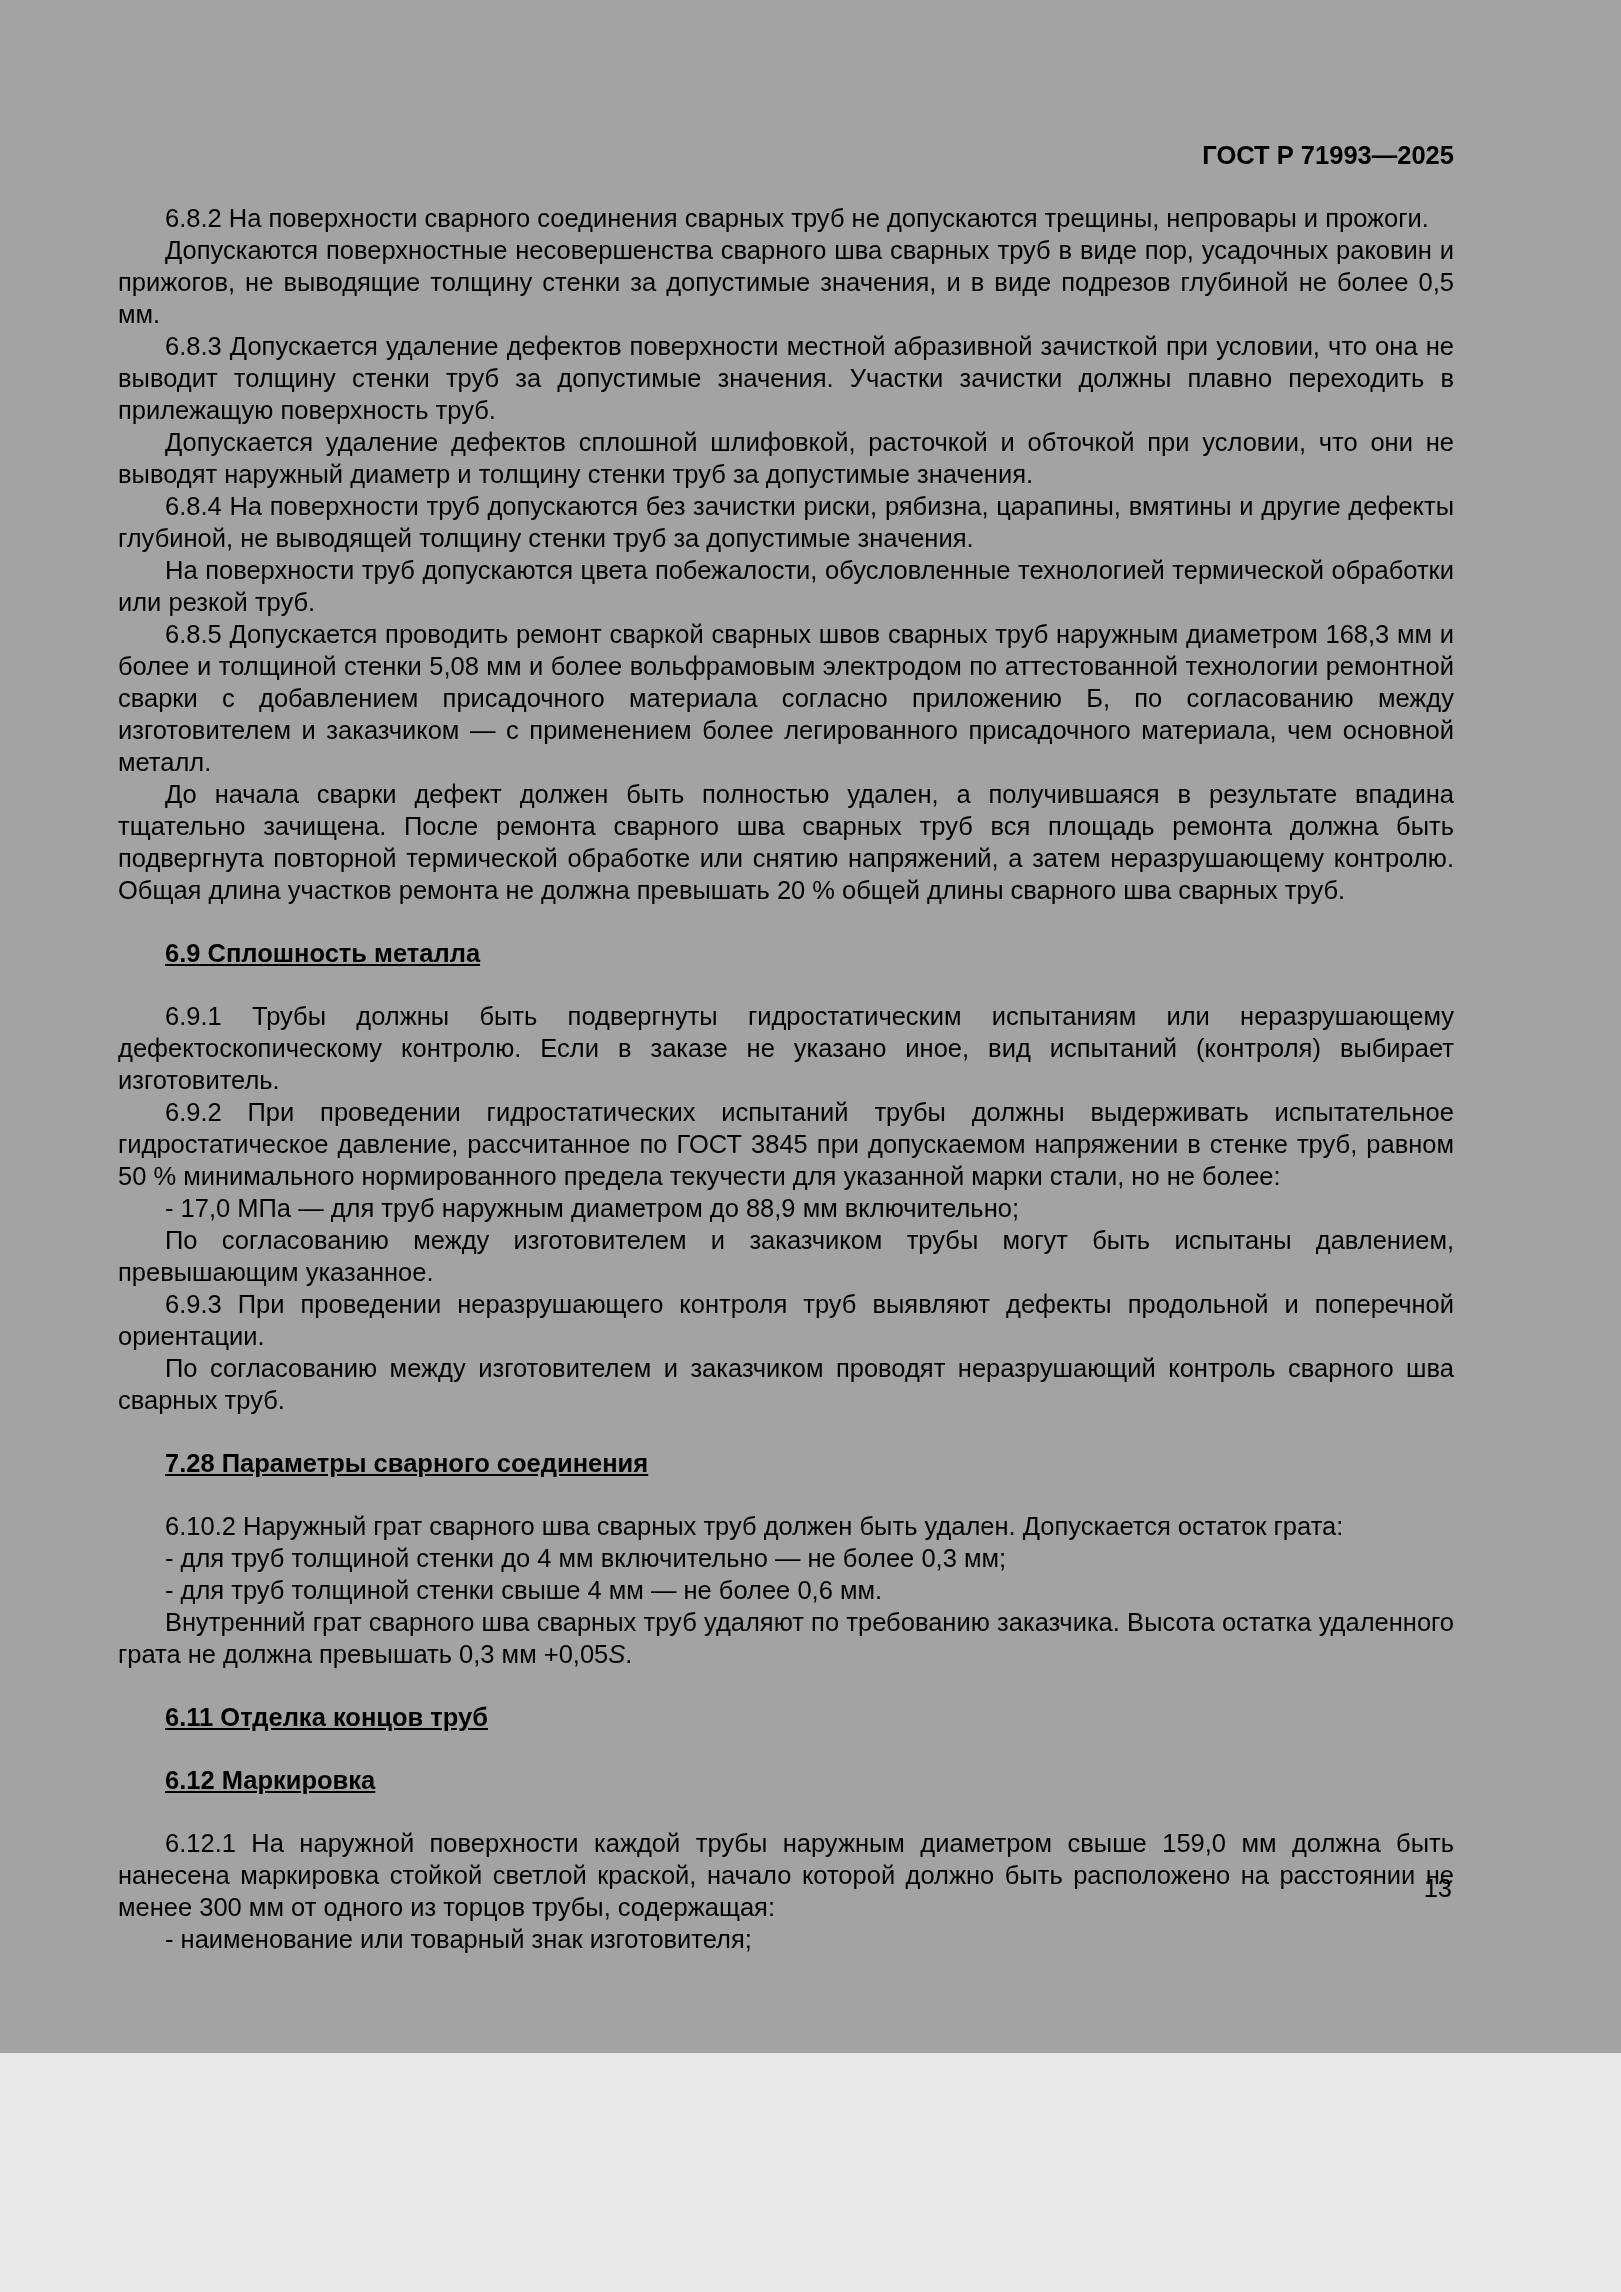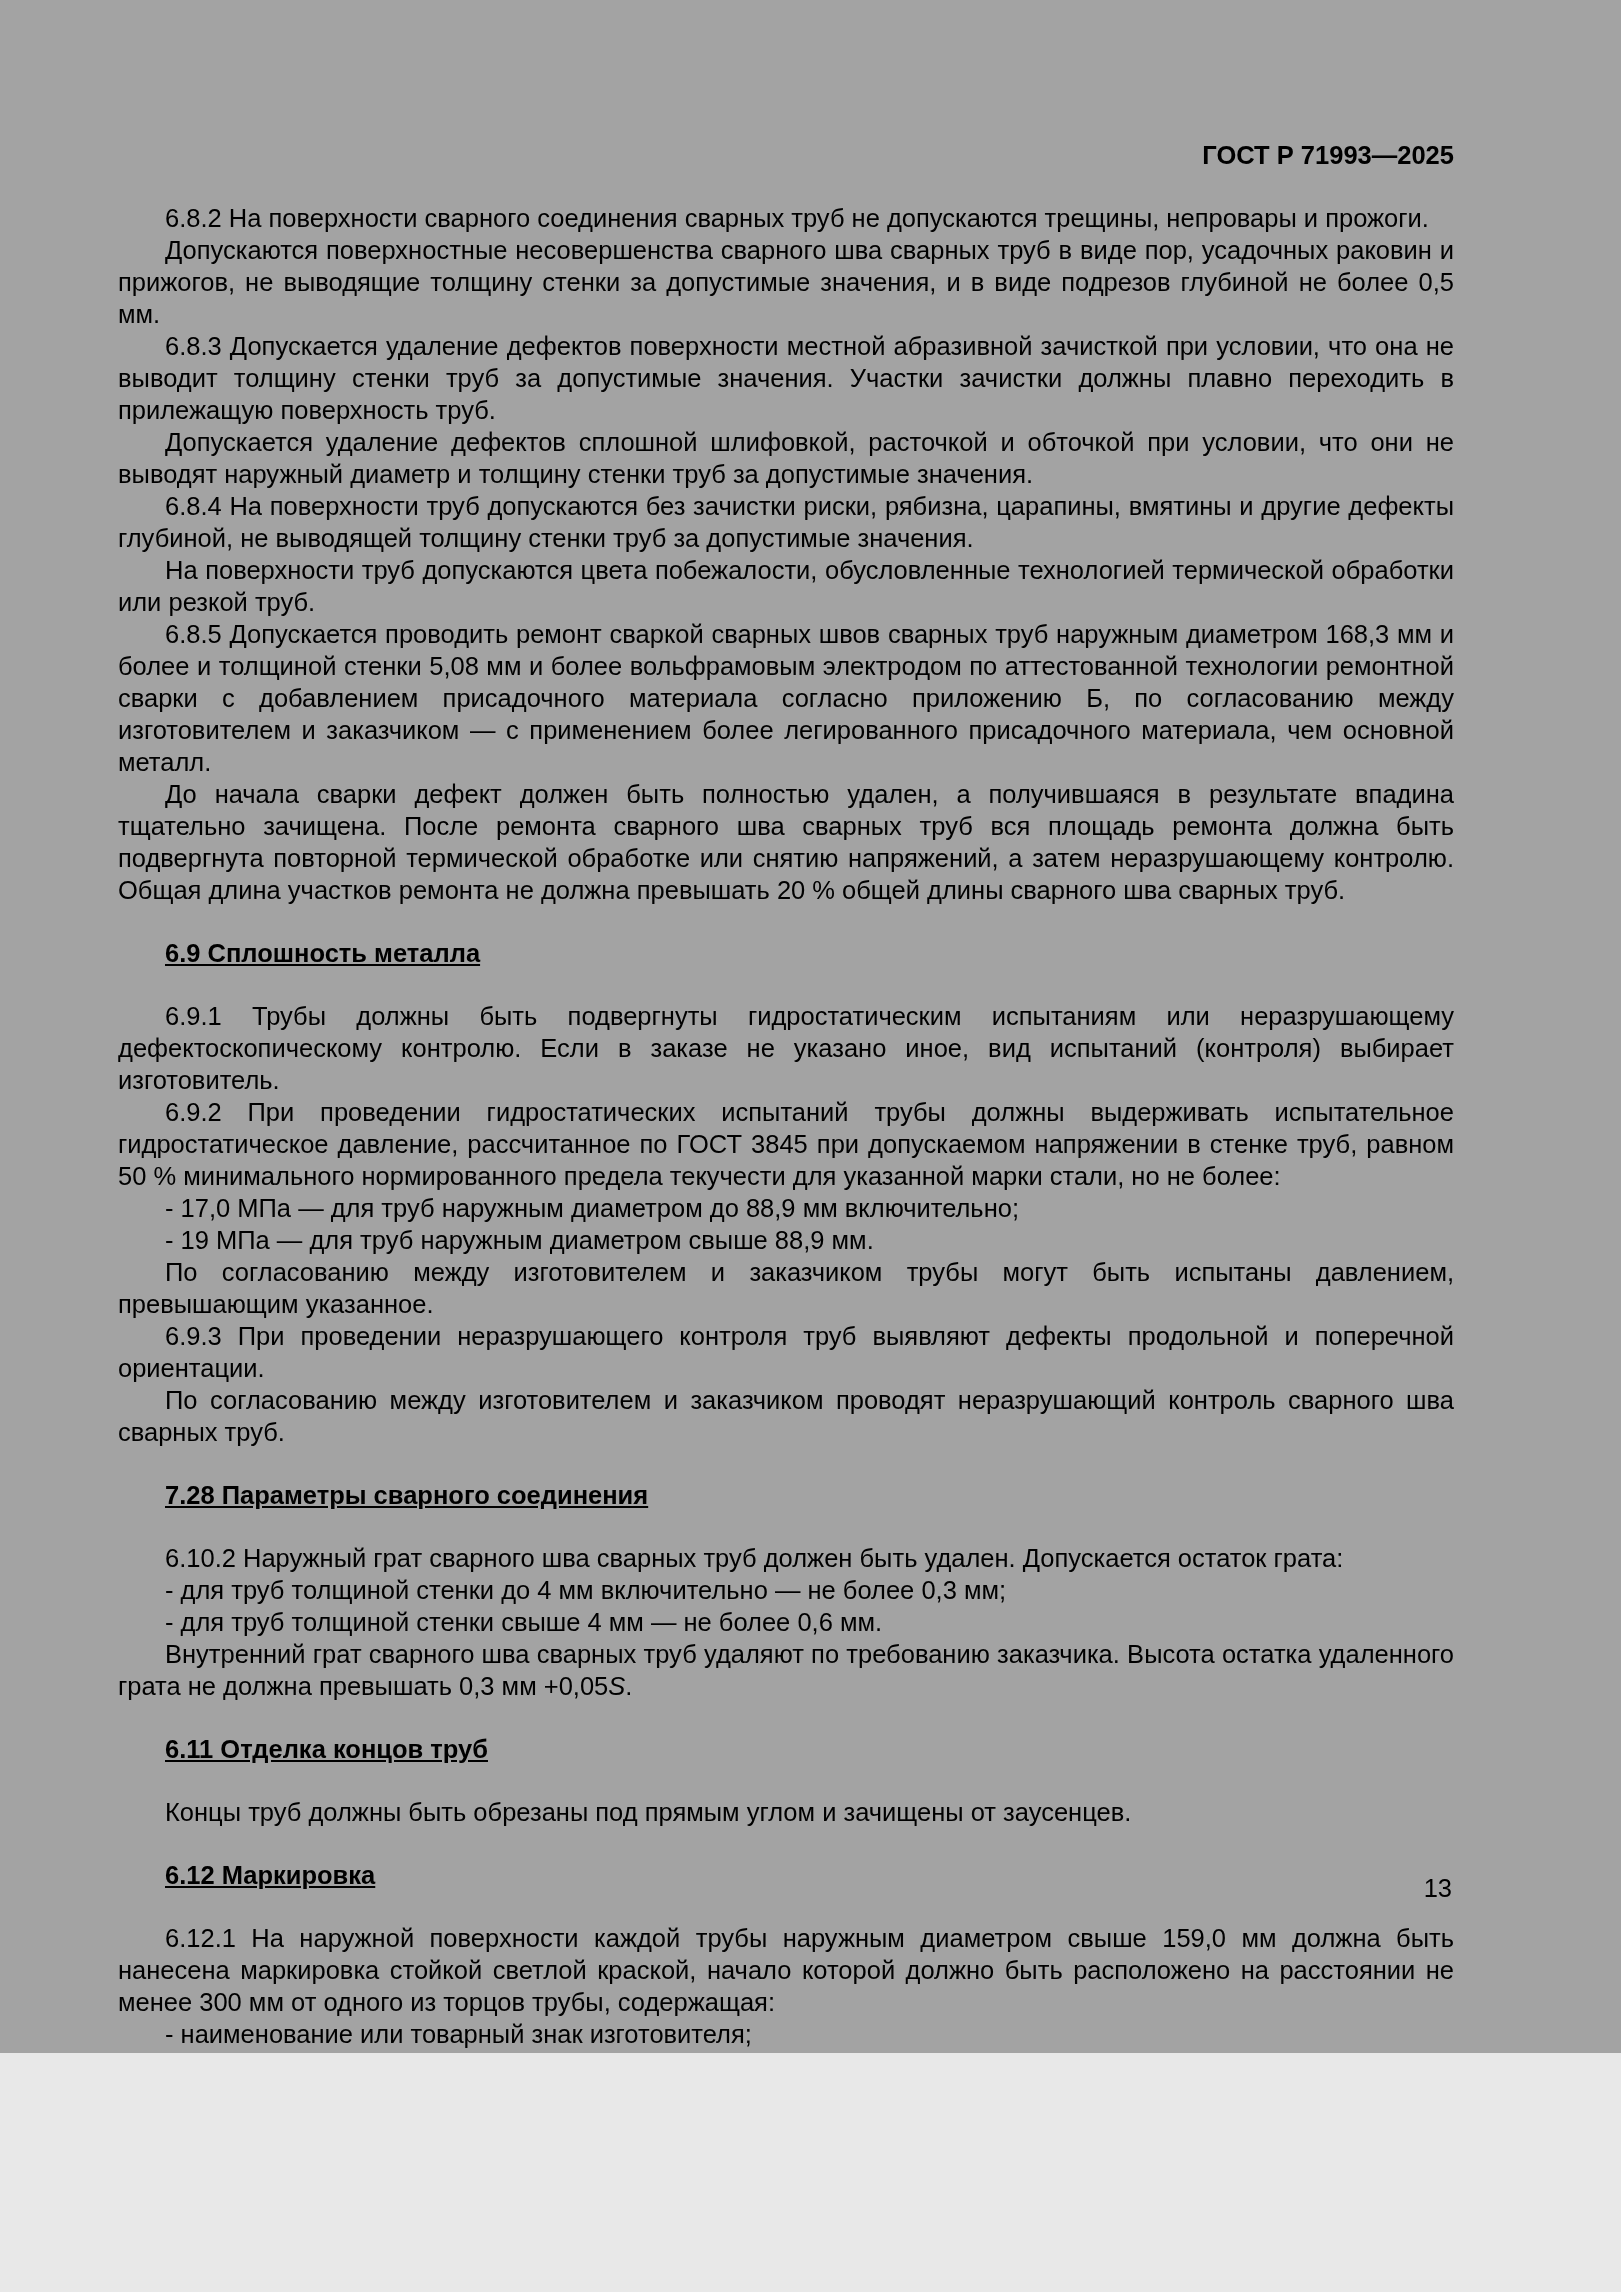--- a/index.html
+++ b/index.html
@@ -61,31 +61,29 @@
       <p class="paragraph">6.8.3 Допускается удаление дефектов поверхности местной абразивной зачисткой при условии, что она не выводит толщину стенки труб за допустимые значения. Участки зачистки должны плавно переходить в прилежащую поверхность труб.</p>
       <p class="paragraph">Допускается удаление дефектов сплошной шлифовкой, расточкой и обточкой при условии, что они не выводят наружный диаметр и толщину стенки труб за допустимые значения.</p>
       <p class="paragraph">6.8.4 На поверхности труб допускаются без зачистки риски, рябизна, царапины, вмятины и другие дефекты глубиной, не выводящей толщину стенки труб за допустимые значения.</p>
       <p class="paragraph">На поверхности труб допускаются цвета побежалости, обусловленные технологией термической обработки или резкой труб.</p>
       <p class="paragraph">6.8.5 Допускается проводить ремонт сваркой сварных швов сварных труб наружным диаметром 168,3 мм и более и толщиной стенки 5,08 мм и более вольфрамовым электродом по аттестованной технологии ремонтной сварки с добавлением присадочного материала согласно приложению Б, по согласованию между изготовителем и заказчиком — с применением более легированного присадочного материала, чем основной металл.</p>
       <p class="paragraph">До начала сварки дефект должен быть полностью удален, а получившаяся в результате впадина тщательно зачищена. После ремонта сварного шва сварных труб вся площадь ремонта должна быть подвергнута повторной термической обработке или снятию напряжений, а затем неразрушающему контролю. Общая длина участков ремонта не должна превышать 20 % общей длины сварного шва сварных труб.</p>
       <h2 class="heading">6.9 Сплошность металла</h2>
       <p class="paragraph">6.9.1 Трубы должны быть подвергнуты гидростатическим испытаниям или неразрушающему дефектоскопическому контролю. Если в заказе не указано иное, вид испытаний (контроля) выбирает изготовитель.</p>
       <p class="paragraph">6.9.2 При проведении гидростатических испытаний трубы должны выдерживать испытательное гидростатическое давление, рассчитанное по ГОСТ 3845 при допускаемом напряжении в стенке труб, равном 50 % минимального нормированного предела текучести для указанной марки стали, но не более:</p>
       <p class="list-item">- 17,0 МПа — для труб наружным диаметром до 88,9 мм включительно;</p>
-      <p class="list-item">- 19 МПа — для труб наружным диаметром свыше 88,9 мм.</p>
       <p class="paragraph">По согласованию между изготовителем и заказчиком трубы могут быть испытаны давлением, превышающим указанное.</p>
       <p class="paragraph">6.9.3 При проведении неразрушающего контроля труб выявляют дефекты продольной и поперечной ориентации.</p>
       <p class="paragraph">По согласованию между изготовителем и заказчиком проводят неразрушающий контроль сварного шва сварных труб.</p>
       <h2 class="heading">7.28 Параметры сварного соединения</h2>
       <p class="paragraph">6.10.2 Наружный грат сварного шва сварных труб должен быть удален. Допускается остаток грата:</p>
       <p class="list-item">- для труб толщиной стенки до 4 мм включительно — не более 0,3 мм;</p>
       <p class="list-item">- для труб толщиной стенки свыше 4 мм — не более 0,6 мм.</p>
       <p class="paragraph"><span>Внутренний грат сварного шва сварных труб удаляют по требованию заказчика. Высота остатка удаленного грата не должна превышать 0,3 мм +0,05</span><em>S</em><span>.</span></p>
       <h2 class="heading">6.11 Отделка концов труб</h2>
-      <p class="paragraph">Концы труб должны быть обрезаны под прямым углом и зачищены от заусенцев.</p>
       <h2 class="heading">6.12 Маркировка</h2>
       <p class="paragraph">6.12.1 На наружной поверхности каждой трубы наружным диаметром свыше 159,0 мм должна быть нанесена маркировка стойкой светлой краской, начало которой должно быть расположено на расстоянии не менее 300 мм от одного из торцов трубы, содержащая:</p>
       <p class="list-item">- наименование или товарный знак изготовителя;</p>
     </div>
 
   <div class="doc-footer">
     <span>13</span>
   </div>
 </div>
 

